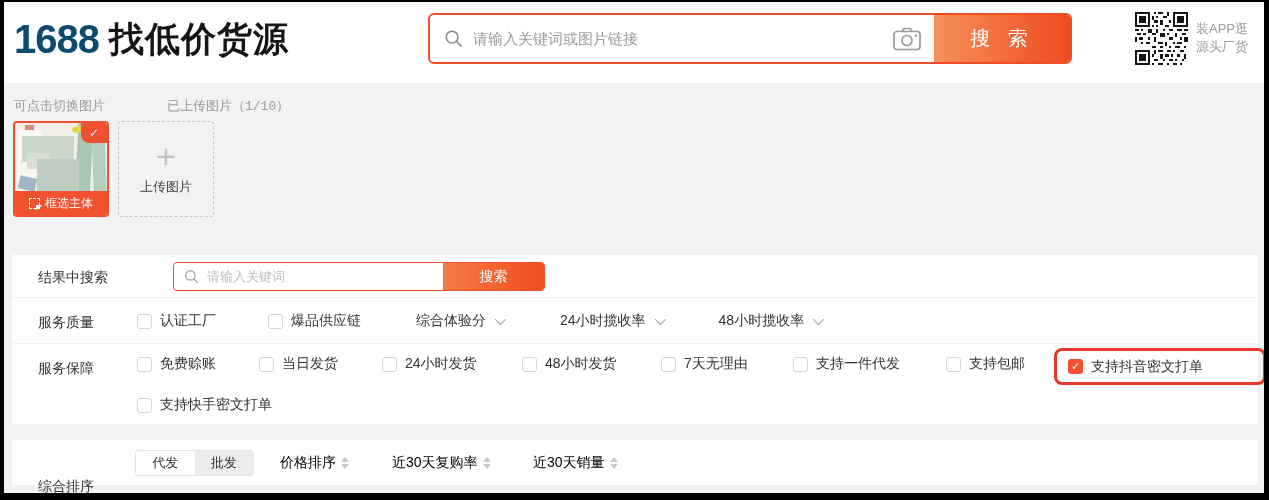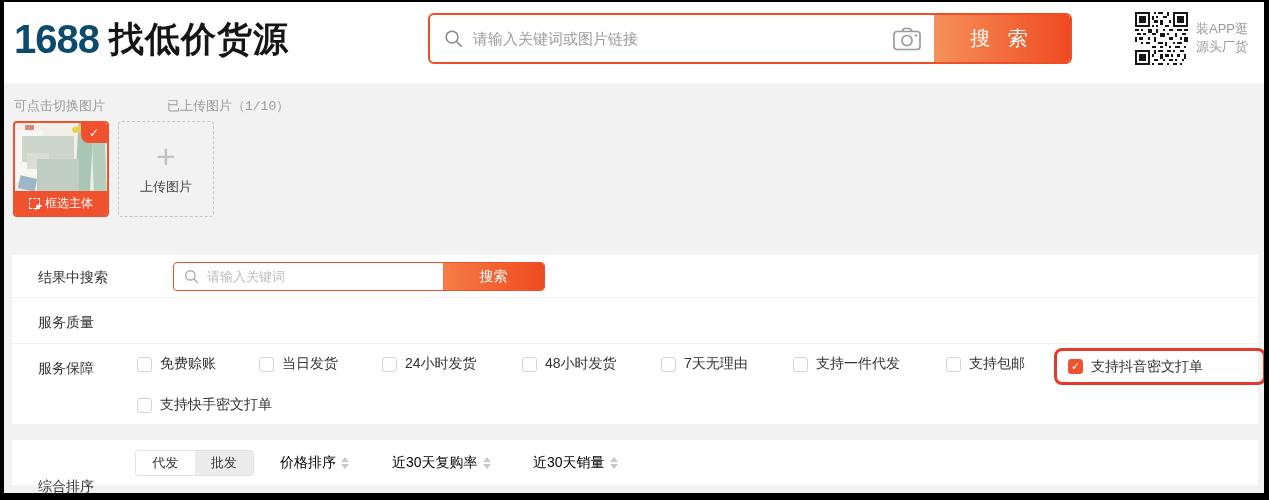--- a/index.html
+++ b/index.html
@@ -281,20 +281,42 @@
               </svg>
           </span>
           <input class="rs-input" placeholder="请输入关键词" style="">
         </div>
         <button class="rs-btn">搜索</button>
       </div>
     </div>
 
     <div class="f-row" id="row-quality">
       <span class="row-label">服务质量</span>
+      <div class="q-items">
+        <span class="cb-item" style="margin-right:52px">
+          <span class="cb-box"></span>
+          <span class="cb-label">认证工厂</span>
+        </span>
+        <span class="cb-item" style="margin-right:55px">
+          <span class="cb-box"></span>
+          <span class="cb-label">爆品供应链</span>
+        </span>
+        <span class="dd-item" style="margin-right:57px">
+          <span class="dd-label">综合体验分</span>
+          <span class="chev"></span>
+        </span>
+        <span class="dd-item" style="margin-right:56px">
+          <span class="dd-label">24小时揽收率</span>
+          <span class="chev"></span>
+        </span>
+        <span class="dd-item">
+          <span class="dd-label">48小时揽收率</span>
+          <span class="chev"></span>
+        </span>
+      </div>
     </div>
 
     <div class="f-row" id="row-guarantee">
       <span class="row-label">服务保障</span>
 
       <span class="cb-item pos" style="left:125px">
         <span class="cb-box"></span>
         <span class="cb-label">免费赊账</span>
       </span>
       <span class="cb-item pos" style="left:247px">

